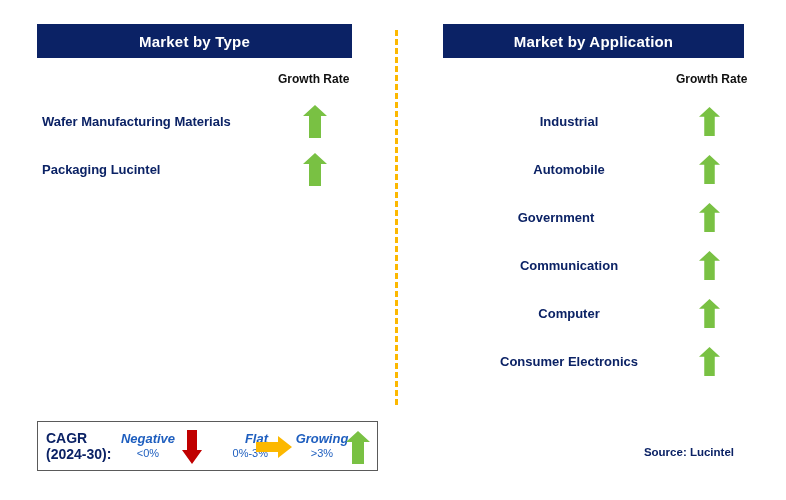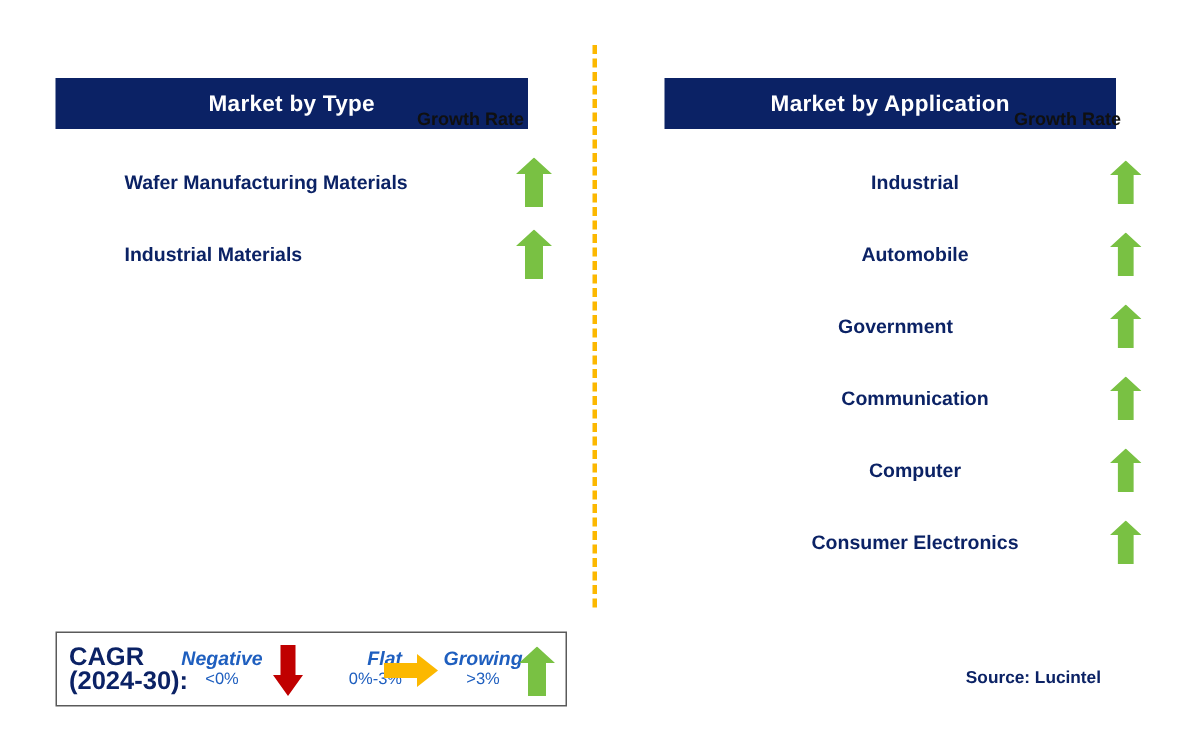--- a/index.html
+++ b/index.html
@@ -32,21 +32,20 @@
     position: absolute;
     height: 34px;
     background: #0b2265;
     color: #ffffff;
     font-size: 15px;
     font-weight: bold;
     display: flex;
     align-items: center;
     justify-content: center;
     letter-spacing: .2px;
-    margin-top: 28px;
   }
   .panel.left .panel-header  { left: 37px;  width: 315px; top: 24px; }
   .panel.right .panel-header { left: 47px;  width: 301px; top: 24px; }
 
   .growth-label {
     position: absolute;
     font-size: 12px;
     font-weight: bold;
     color: #101010;
     white-space: nowrap;
@@ -60,21 +59,20 @@
     position: absolute;
     left: 0;
     right: 0;
     top: 0;
   }
   .row {
     position: absolute;
     height: 34px;
     display: flex;
     align-items: center;
-    margin-left: 41px;
   }
   .panel.left  .row { left: 42px; width: 290px; }
   .panel.right .row { left: 50px; width: 280px; }
 
   .row-label {
     font-size: 13px;
     font-weight: bold;
     color: #0b2265;
     white-space: nowrap;
     flex: 1 1 auto;
@@ -121,21 +119,21 @@
   }
   .legend-inner {
     position: relative;
     width: 100%;
     height: 100%;
   }
   .legend-cagr {
     position: absolute;
     left: 8px;
     top: 8px;
-    font-size: 17px;
+    font-size: 14px;
     font-weight: bold;
     color: #0b2265;
     line-height: 16px;
   }
   .legend-group {
     position: absolute;
     text-align: center;
   }
   .legend-title {
     font-size: 13px;
@@ -190,21 +188,21 @@
       <div class="row" style="top:104px;">
         <div class="row-label">Wafer Manufacturing Materials</div>
         <div class="arrow-cell">
           <svg class="arrow-up" viewBox="0 0 24 33">
             <polygon points="12,0 24,11 18,11 18,33 6,33 6,11 0,11" fill="#79c143"></polygon>
           </svg>
         </div>
       </div>
 
       <div class="row" style="top:152px;">
-        <div class="row-label">Industrial Materials</div>
+        <div class="row-label">Packaging Lucintel</div>
         <div class="arrow-cell">
           <svg class="arrow-up" viewBox="0 0 24 33">
             <polygon points="12,0 24,11 18,11 18,33 6,33 6,11 0,11" fill="#79c143"></polygon>
           </svg>
         </div>
       </div>
     </div>
   </div>
 
   <div class="panel right">

